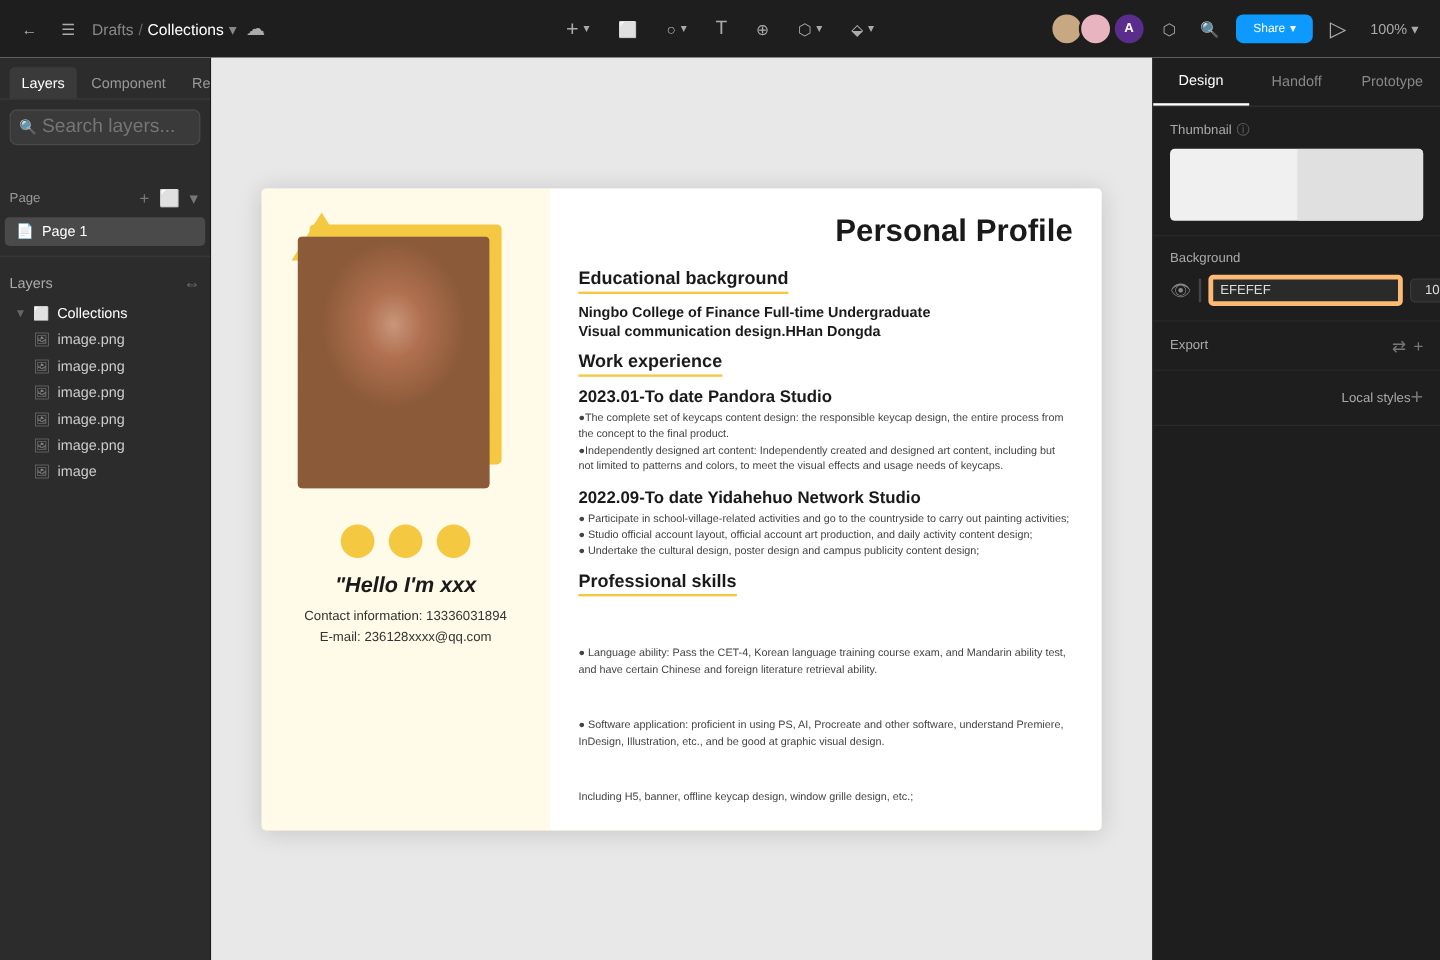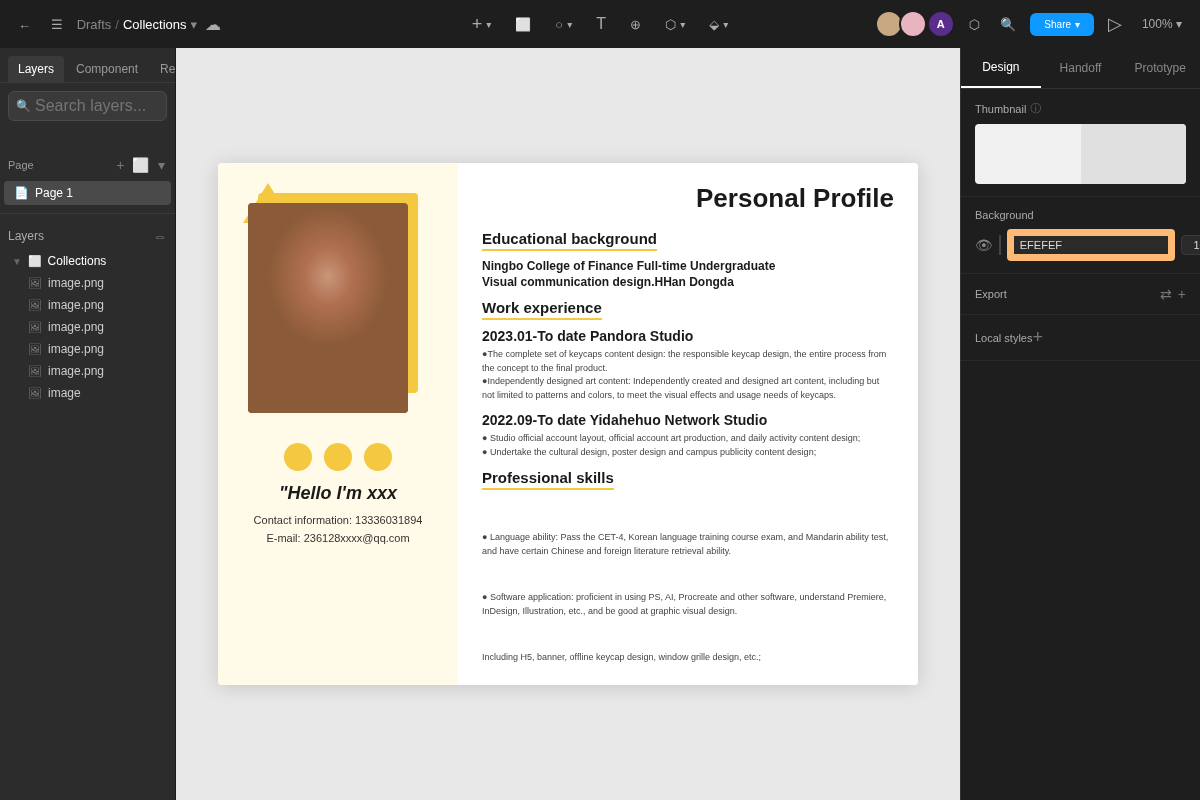--- a/index.html
+++ b/index.html
@@ -354,21 +354,21 @@
       gap: 6px;
     }
     .bg-swatch {
       width: 20px; height: 20px;
       border-radius: 3px;
       border: 1px solid #444;
     }
     .bg-color-field {
       flex: 1;
       background: #2a2a2a;
-      border: 7px solid #fdba74;
+      border: 4px solid #fdba74;
       border-radius: 4px;
       color: #ddd;
       font-size: 11px;
       padding: 3px 6px;
       outline: none;
     }
     .bg-opacity {
       width: 36px;
       background: #2a2a2a;
       border: 1px solid #3a3a3a;
@@ -387,23 +387,24 @@
       justify-content: space-between;
       color: #aaa;
       font-size: 11px;
     }
     .export-actions { display: flex; gap: 6px; }
     .export-action-btn { background: none; border: none; color: #777; cursor: pointer; font-size: 14px; }
 
     .local-styles-row {
       display: flex;
       align-items: center;
-      justify-content: flex-start;
+      justify-content: flex-end;
       color: #aaa;
       font-size: 11px;
+      margin-left: 12px;
     }
     .add-local-btn { background: none; border: none; color: #777; cursor: pointer; font-size: 18px; }
   </style>
 </head>
 <body>
 
 <div class="toolbar">
   <div class="toolbar-left">
     <button class="toolbar-btn">
       <span>←</span>
@@ -581,20 +582,21 @@
         <div class="section-title">Work experience</div>
 
         <div class="work-section">
           <div class="work-title">2023.01-To date Pandora Studio</div>
           <div class="work-desc">●The complete set of keycaps content design: the responsible keycap design, the entire process from the concept to the final product.</div>
           <div class="work-desc">●Independently designed art content: Independently created and designed art content, including but not limited to patterns and colors, to meet the visual effects and usage needs of keycaps.</div>
         </div>
 
         <div class="work-section">
           <div class="work-title">2022.09-To date Yidahehuo Network Studio</div>
+          <div class="work-desc">● Participate in school-village-related activities and go to the countryside to carry out painting activities;</div>
           <div class="work-desc">● Studio official account layout, official account art production, and daily activity content design;</div>
           <div class="work-desc">● Undertake the cultural design, poster design and campus publicity content design;</div>
         </div>
 
         <div class="section-title">Professional skills</div>
         <div class="skills-section">
           <div class="skills-desc">● Language ability: Pass the CET-4, Korean language training course exam, and Mandarin ability test, and have certain Chinese and foreign literature retrieval ability.</div>
           <div class="skills-desc">● Software application: proficient in using PS, AI, Procreate and other software, understand Premiere, InDesign, Illustration, etc., and be good at graphic visual design.</div>
           <div class="skills-desc">Including H5, banner, offline keycap design, window grille design, etc.;</div>
         </div>

